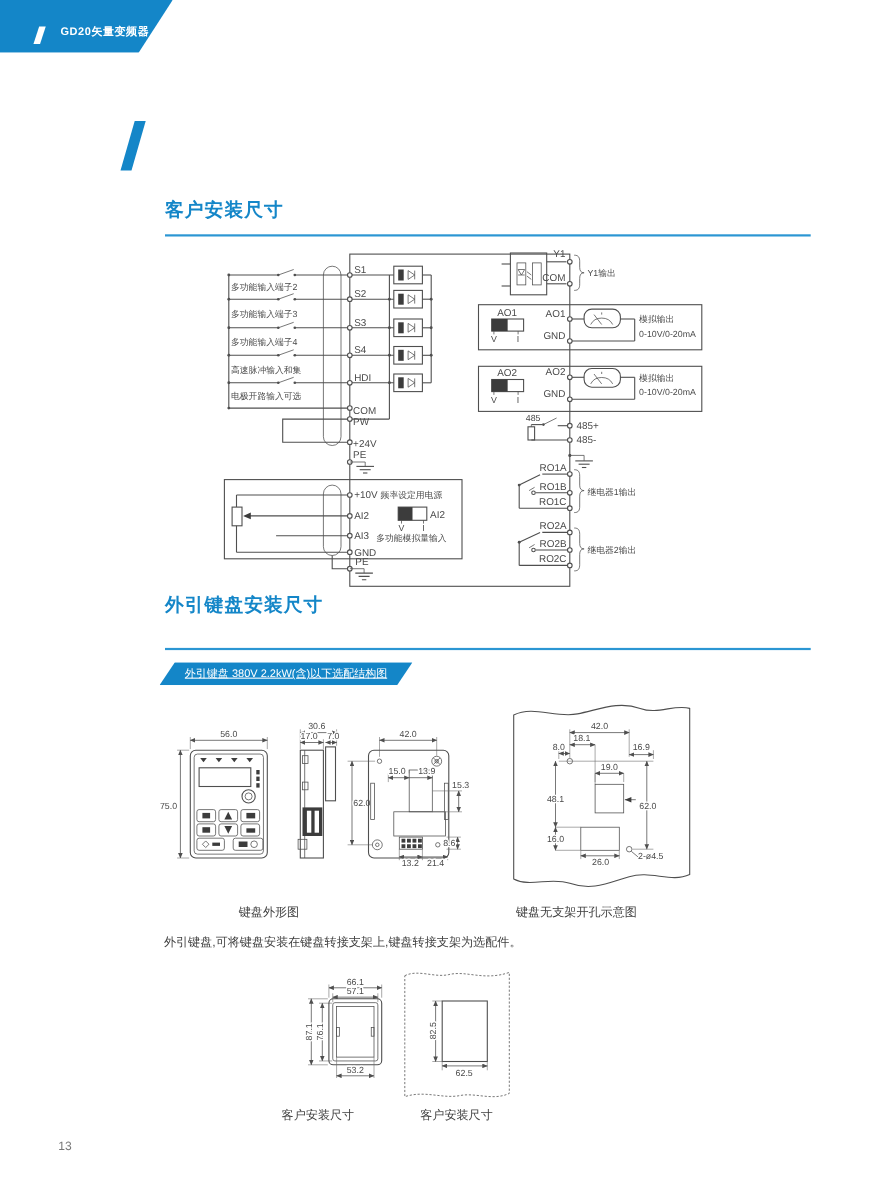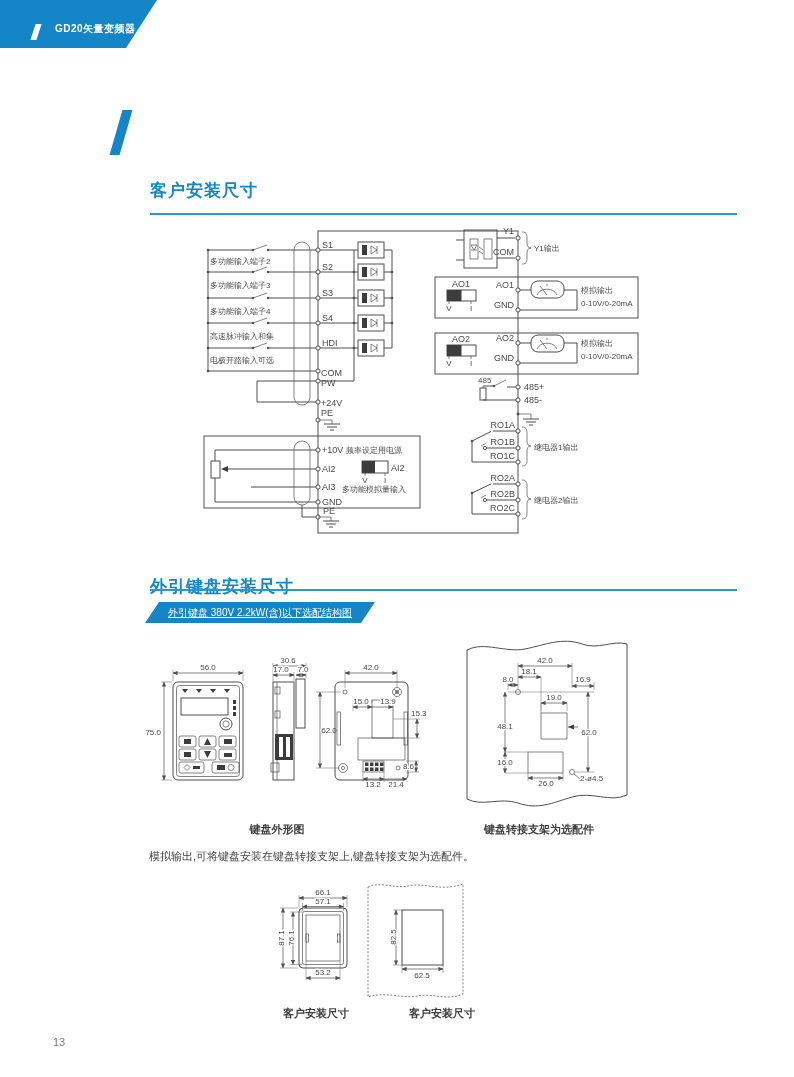--- a/index.html
+++ b/index.html
@@ -12,21 +12,21 @@
   #hdr-slash{left:33px;top:24px;width:6px;height:16px;background:#fff;transform:skewX(-18deg);}
   #hdr-text{left:55px;top:22px;font-size:10px;font-weight:bold;color:#fff;letter-spacing:.5px;}
   
   #title-slash{left:116px;top:110px;width:10px;height:45px;background:#1486c8;transform:skewX(-16deg);}
   #page-title{left:147px;top:100px;font-size:37px;font-weight:500;color:#333;letter-spacing:2px;}
   .sec-title{font-size:17px;font-weight:bold;color:#1486c8;letter-spacing:1px;}
   .sec-line{height:2px;background:#2b96d3;}
   #banner{left:145px;top:602px;width:230px;height:21px;background:#1486c8;color:#fff;
           font-size:10px;text-align:center;line-height:21px;
           clip-path:polygon(14px 0,100% 0,calc(100% - 14px) 100%,0 100%);text-decoration:underline;}
-  .cap{font-size:11px;color:#3f3f3f;text-align:center;font-weight:bold;}
+  .cap{font-size:11px;color:#3f3f3f;text-align:left;}
   #note{left:149px;top:849px;font-size:11px;color:#3f3f3f;}
   #pageno{left:27px;top:1036px;font-size:11px;color:#777;margin-left:26px;}
   
   svg text{font-family:"Liberation Sans",sans-serif;fill:#4a4a4a;font-size:9px;}
   .t8{font-size:8px;}
   .cj{font-size:8px;}
   .dim{font-size:8px;paint-order:stroke;stroke:#fff;stroke-width:2.5px;stroke-linejoin:round;}
   .ln{stroke:#4f4f4f;stroke-width:1;fill:none;}
   .tn{stroke:#4f4f4f;stroke-width:0.7;fill:none;}
   .dl{stroke:#4f4f4f;stroke-width:0.7;fill:none;}
@@ -368,21 +368,21 @@
         <circle class="tc" cx="518" cy="500" r="2.1"></circle>
         <circle class="tc" cx="518" cy="514" r="2.1"></circle>
       <text text-anchor="end" x="515" y="481">RO2A</text>
       <text text-anchor="end" x="515" y="497">RO2B</text>
       <text text-anchor="end" x="515" y="511">RO2C</text>
       <path class="tn" d="M522,480 C526,480 527,482 527,486 L527,494 C527,497 528,499 531,499 C528,499 527,501 527,504 L527,513 C527,517 526,519 522,519"></path>
       <text class="cj" x="534" y="503">继电器2输出</text>
     </g>
   </svg>
 
-  <div class="abs sec-title" style="left:150px;top:575px">外引键盘安装尺寸</div>
+  <div class="abs sec-title" style="left:150px;top:538px">外引键盘安装尺寸</div>
   <div class="abs sec-line" style="left:150px;top:589px;width:587px"></div>
   <div class="abs" id="banner">外引键盘 380V 2.2kW(含)以下选配结构图</div>
 
   <svg class="abs" style="left:135px;top:640px" width="530" height="180" viewBox="135 640 530 180">
     <defs>
       <marker id="ka" markerWidth="7" markerHeight="6" refX="6.5" refY="3" orient="auto-start-reverse">
           <path d="M0,0L7,3L0,6z" fill="#4f4f4f"></path>
         </marker>
     </defs>
 
@@ -551,22 +551,22 @@
       <line class="xl" x1="528" y1="773" x2="528" y2="781"></line>
         <line class="xl" x1="563" y1="773" x2="563" y2="781"></line>
       <line class="dl" x1="528" y1="778" x2="563" y2="778" marker-start="url(#ka)" marker-end="url(#ka)"></line>
       <text class="dim" text-anchor="middle" x="546" y="786">26.0</text>
       <line class="tn" x1="574" y1="774" x2="580" y2="779"></line>
       <text class="dim" text-anchor="start" x="580" y="781">2-ø4.5</text>
     </g>
   </svg>
 
   <div class="abs cap" style="left:217px;top:822px;width:120px">键盘外形图</div>
-  <div class="abs cap" style="left:469px;top:822px;width:140px">键盘转接支架为选配件</div>
-  <div class="abs" id="note">模拟输出,可将键盘安装在键盘转接支架上,键盘转接支架为选配件。</div>
+  <div class="abs cap" style="left:469px;top:822px;width:140px">键盘无支架开孔示意图</div>
+  <div class="abs" id="note">外引键盘,可将键盘安装在键盘转接支架上,键盘转接支架为选配件。</div>
 
   <svg class="abs" style="left:255px;top:876px" width="230" height="128" viewBox="255 876 230 128">
     <defs>
       <marker id="kb" markerWidth="7" markerHeight="6" refX="6.5" refY="3" orient="auto-start-reverse">
           <path d="M0,0L7,3L0,6z" fill="#4f4f4f"></path>
         </marker>
     </defs>
 
     <g>
       <line class="xl" x1="299" y1="907" x2="299" y2="895"></line>

